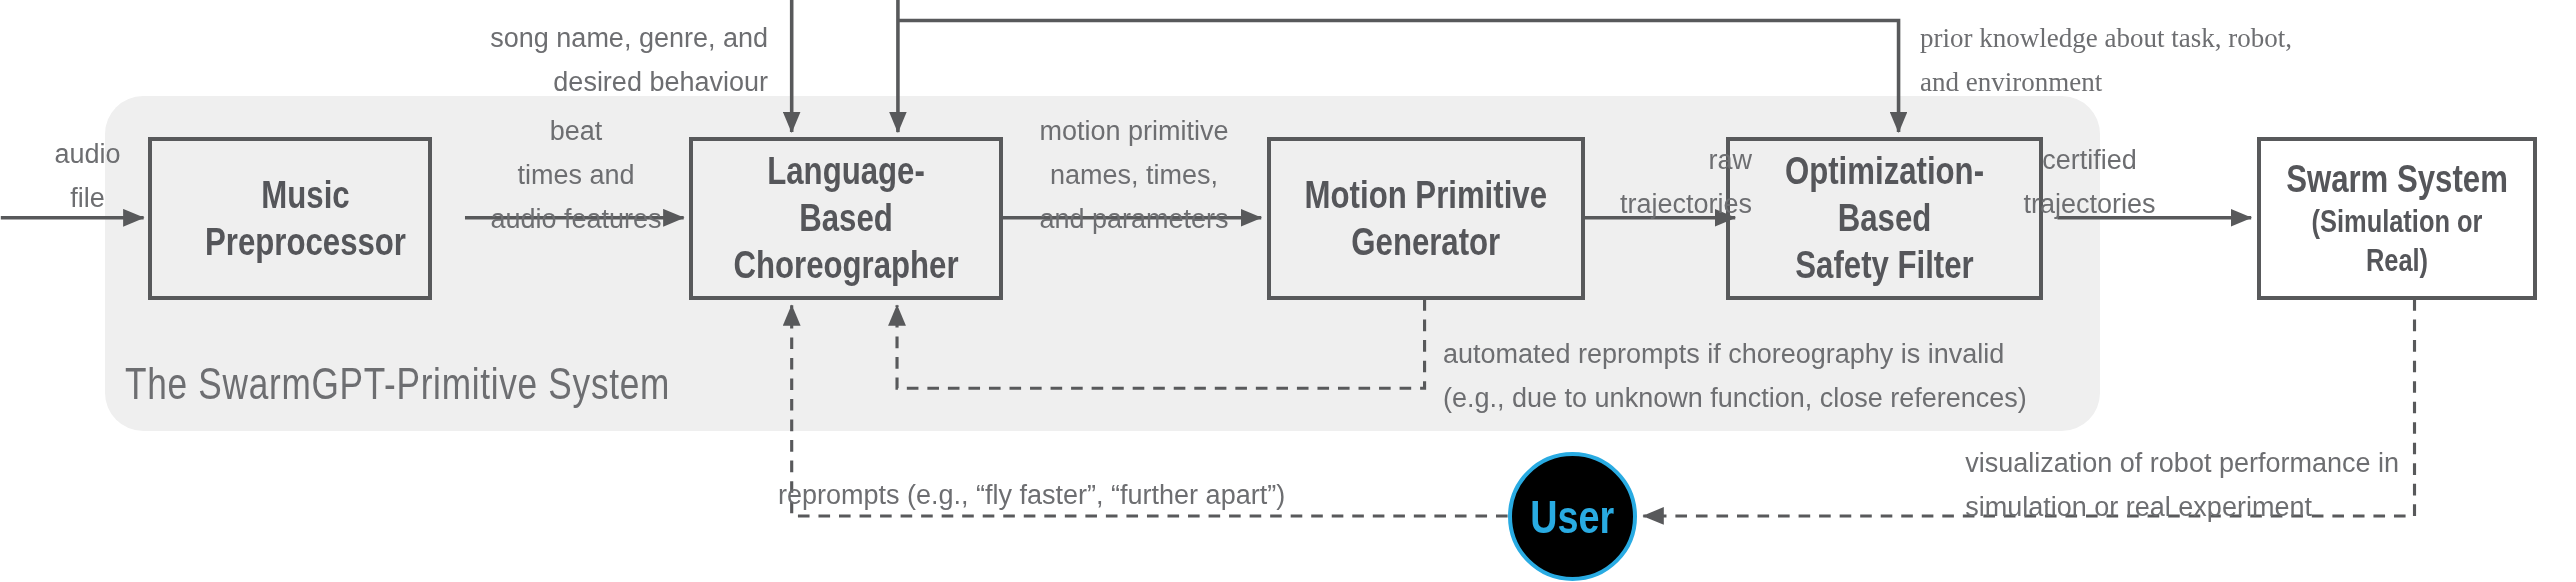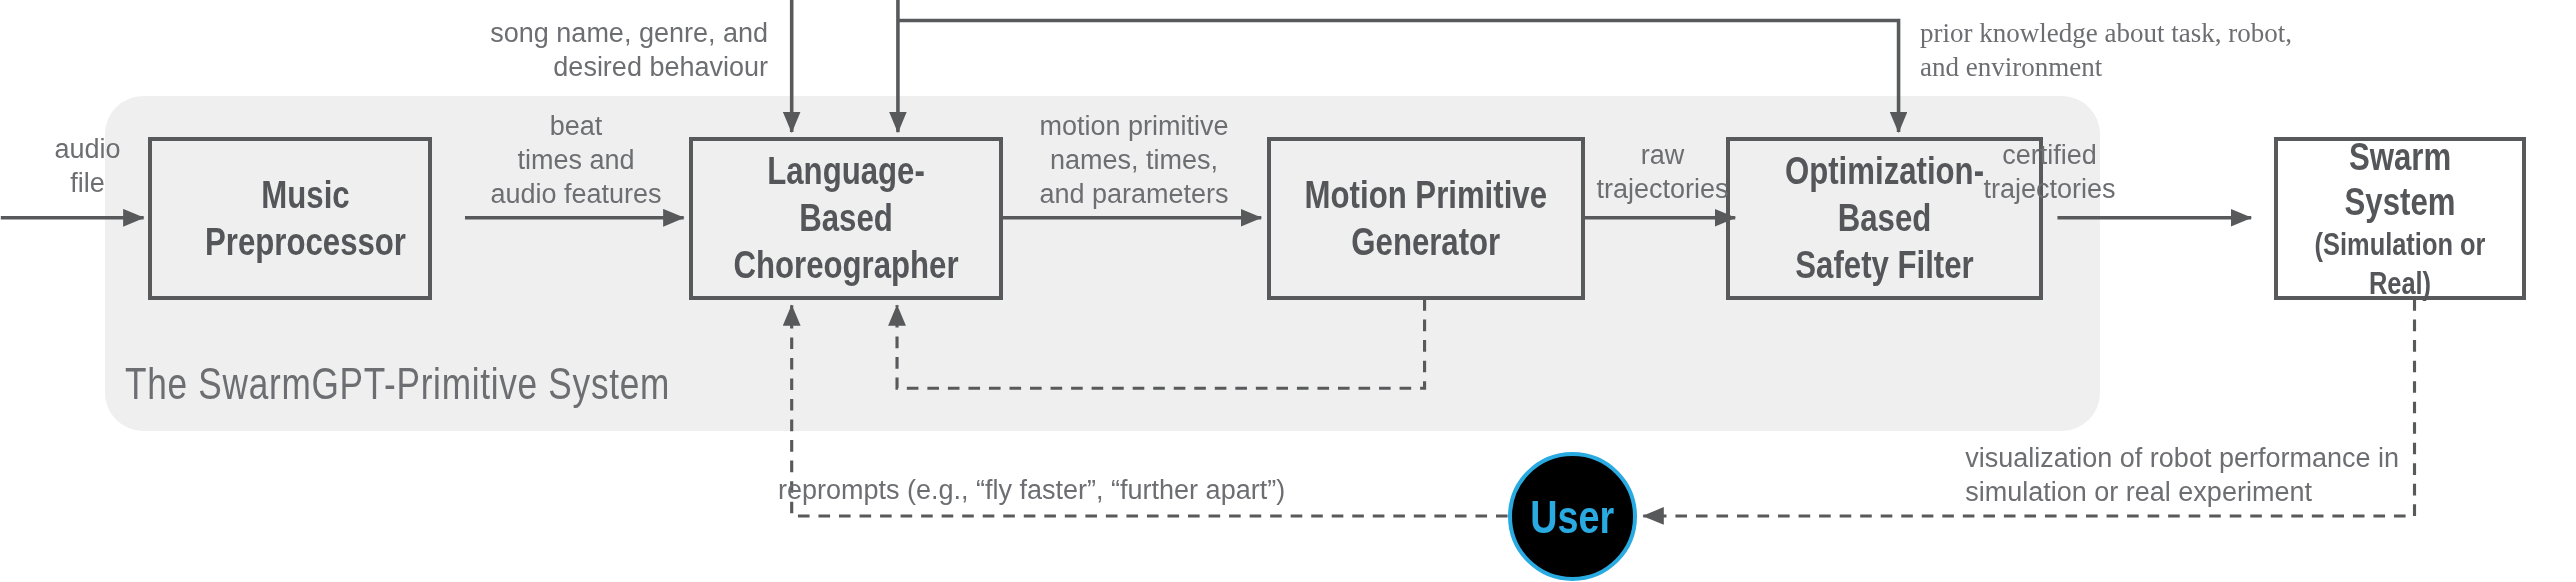--- a/index.html
+++ b/index.html
@@ -67,21 +67,21 @@
     display: block;
     font-size: 31px;
     line-height: 39px;
     font-weight: 700;
     color: #55565A;
     white-space: pre-line;
   }
   .edge-label {
     position: absolute;
     font-size: 27px;
-    line-height: 34px;
+    line-height: 44px;
     color: #6D6E71;
     white-space: pre-line;
     z-index: 2;
   }
   .panel-title {
     position: absolute;
     left: 125px; top: 359px;
     font-size: 44px;
     font-weight: 300;
     color: #6D6E71;
@@ -155,21 +155,21 @@
   <div class="node" style="left:1267px; width:318px;">
     <span class="node-title">Motion Primitive
 Generator</span>
   </div>
 
   <div class="node" style="left:1726px; width:317px;">
     <span class="node-title">Optimization-Based
 Safety Filter</span>
   </div>
 
-  <div class="node" style="left:2257px; width:252px;margin-left:17px;">
+  <div class="node" style="left:2257px; width:280px;">
     <span class="node-title-group">
       <span class="node-title-main">Swarm System</span>
       <span class="node-title-sub">(Simulation or Real)</span>
     </span>
   </div>
 
   <div class="user-node">
     <span class="user-label">User</span>
   </div>
 
@@ -180,29 +180,31 @@
 desired behaviour</div>
 
   <div class="edge-label" style="left:442px; top:109px; width:268px; text-align:center;">beat
 times and
 audio features</div>
 
   <div class="edge-label" style="left:1000px; top:109px; width:268px; text-align:center;">motion primitive
 names, times,
 and parameters</div>
 
-  <div class="edge-label" style="left:1573px; top:138px; width:179px; text-align:center;">raw
+  <div class="edge-label" style="left:1573px; top:138px; width:179px; text-align:right;">raw
 trajectories</div>
 
   <div class="edge-label" style="left:1920px; top:16px; text-align:left;font-family:Liberation Serif, serif;">prior knowledge about task, robot,
 and environment</div>
 
-  <div class="edge-label" style="left:1960px; top:138px; width:179px; text-align:center;">certified
+  <div class="edge-label" style="left:2000px; top:138px; width:179px; text-align:center;">certified
 trajectories</div>
 
+  <div class="edge-label" style="left:1443px; top:332px; text-align:left;">automated reprompts if choreography is invalid
+(e.g., due to unknown function, close references)</div>
 
   <div class="edge-label" style="left:778px; top:473px; text-align:left;">reprompts (e.g., “fly faster”, “further apart”)</div>
 
   <div class="edge-label" style="right:177px; top:441px; text-align:left;">visualization of robot performance in
 simulation or real experiment</div>
 
   <div class="panel-title">The SwarmGPT-Primitive System</div>
 
 </div>
 

